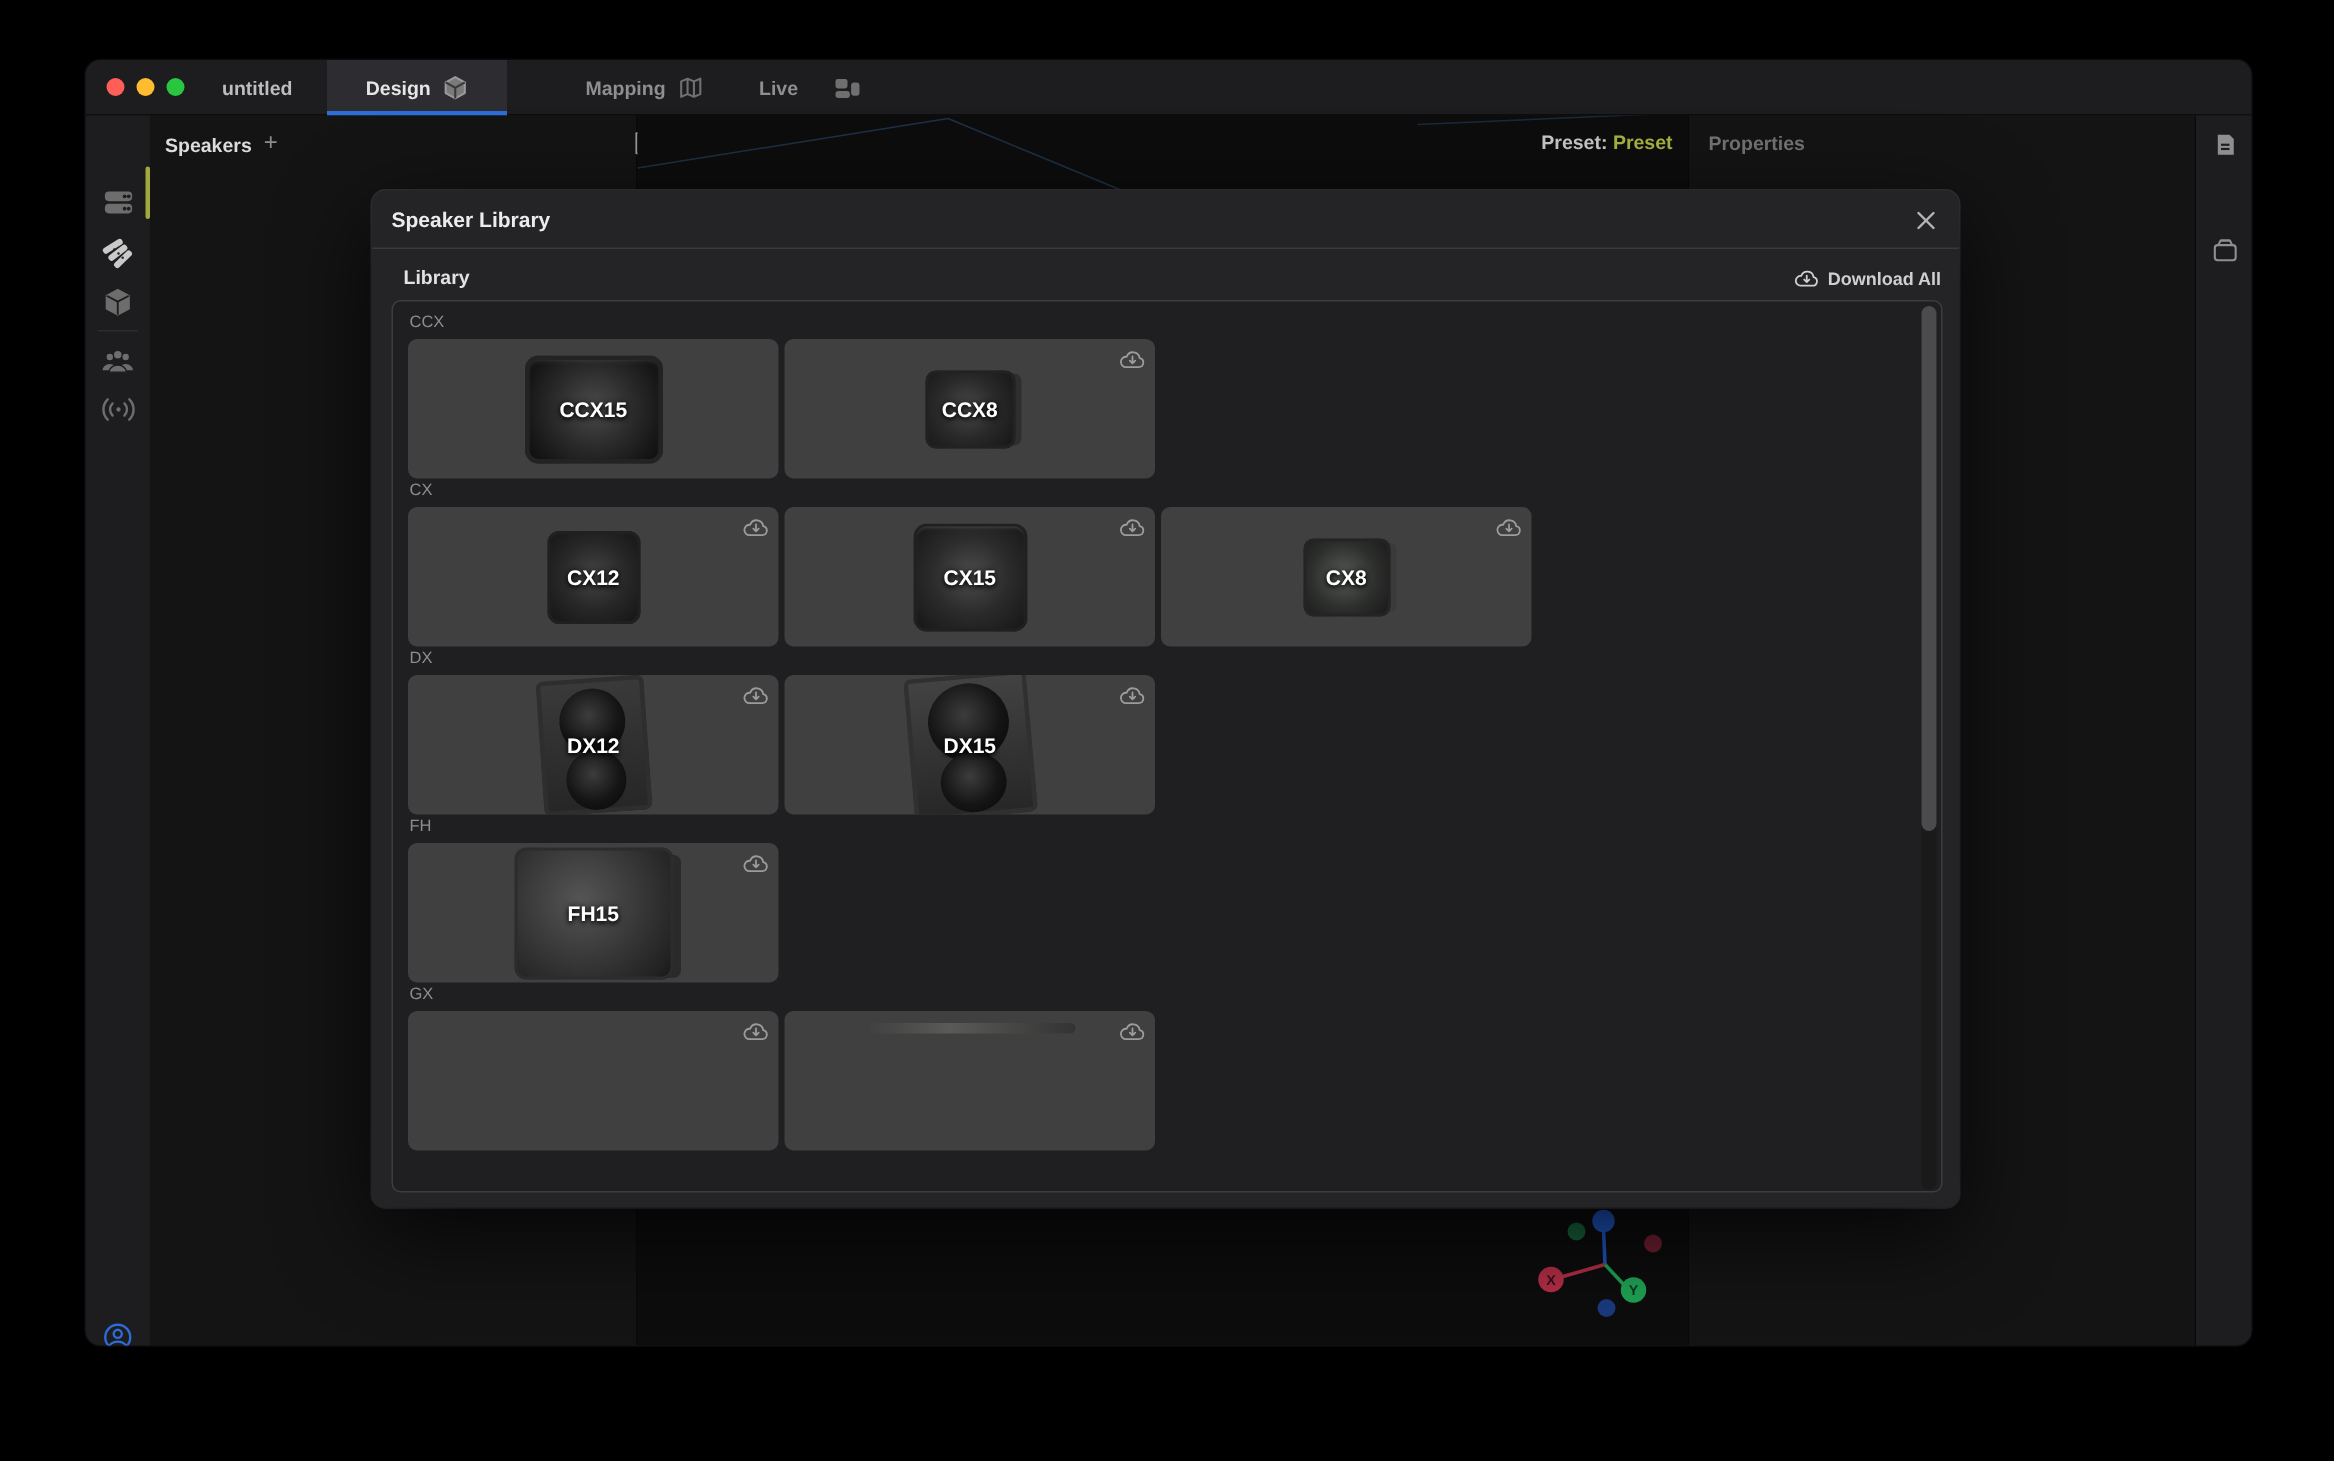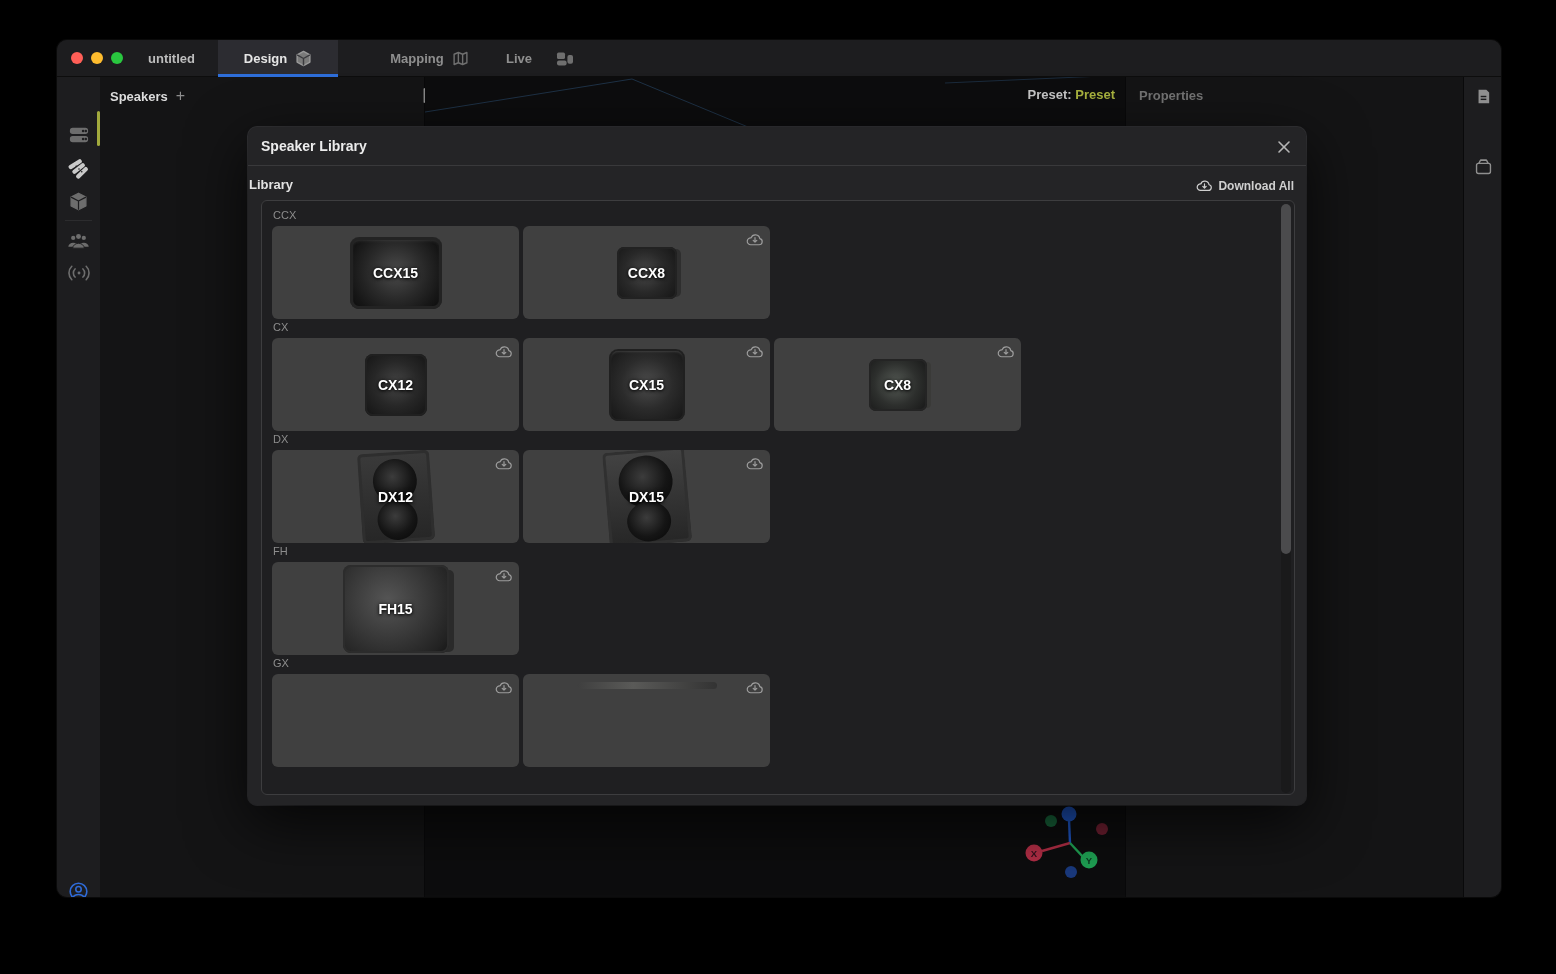--- a/index.html
+++ b/index.html
@@ -38,21 +38,21 @@
   #props-panel { position:absolute; left:1068px; top:37px; width:338px; height:820px; background:#141415; border-left:1px solid #09090a; }
   #props-title { position:absolute; left:13px; top:11px; color:#737373; font-size:13px; font-weight:700; }
   #rightstrip { position:absolute; left:1406px; top:37px; width:38px; height:820px; background:#1d1d1f; border-left:1px solid #09090a; }
 
   
   #modal { position:absolute; left:191px; top:87px; width:1058px; height:678px; background:#242426;
            border-radius:9px; box-shadow:0 18px 60px rgba(0,0,0,.75), 0 0 0 1px #333336; z-index:50; }
   #modal-header { position:absolute; left:0; top:0; width:100%; height:39px; border-bottom:1px solid #39393b; }
   #modal-title { position:absolute; left:13px; top:0; height:39px; line-height:39px; color:#ececec; font-size:14px; font-weight:700;text-align:right; }
   #modal-close { position:absolute; right:12px; top:10px; width:20px; height:20px; display:flex; align-items:center; justify-content:center; cursor:default; }
-  #library-label { position:absolute; left:1px; top:50px; color:#e2e2e2; font-size:13px; font-weight:700; }
+  #library-label { position:absolute; left:21px; top:50px; color:#e2e2e2; font-size:13px; font-weight:700; }
   #download-all { position:absolute; right:12px; top:51px; display:flex; align-items:center; gap:5px;
                   color:#cfcfcf; font-size:12px; font-weight:700; }
   #library-box { position:absolute; left:13px; top:73px; width:1034px; height:595px; background:#1f1f21;
                  border:1px solid #3d3d3f; border-radius:6px; overflow:hidden; padding:8px 10px; }
   .lib-section { margin-bottom:2px; }
   .lib-section-label { color:#8d8d8d; font-size:11px; line-height:13px; margin:0 0 4px 1px; }
   .lib-row { display:flex; gap:4px; margin-bottom:2px; }
   .card { position:relative; width:247px; height:93px; background:#404040; border-radius:6px; overflow:hidden; }
   .card .dl { position:absolute; right:6px; top:6px; }
   .card .label { position:absolute; left:0; top:0; width:100%; height:100%; display:flex; align-items:center;

